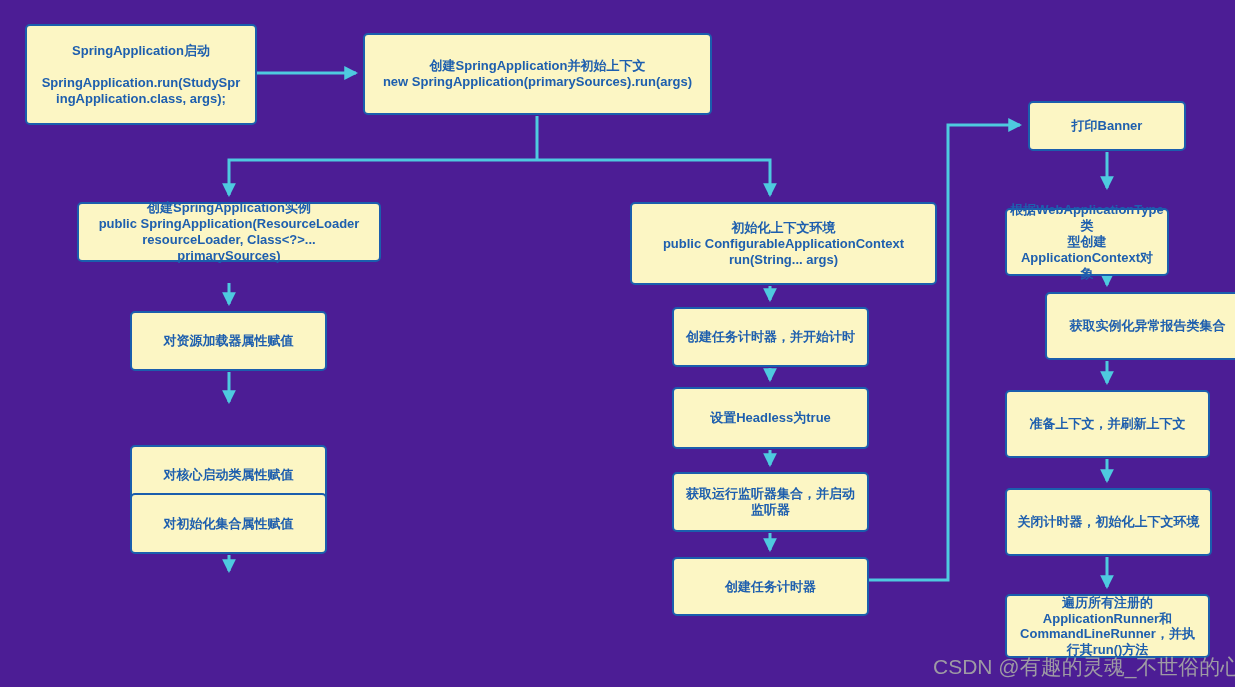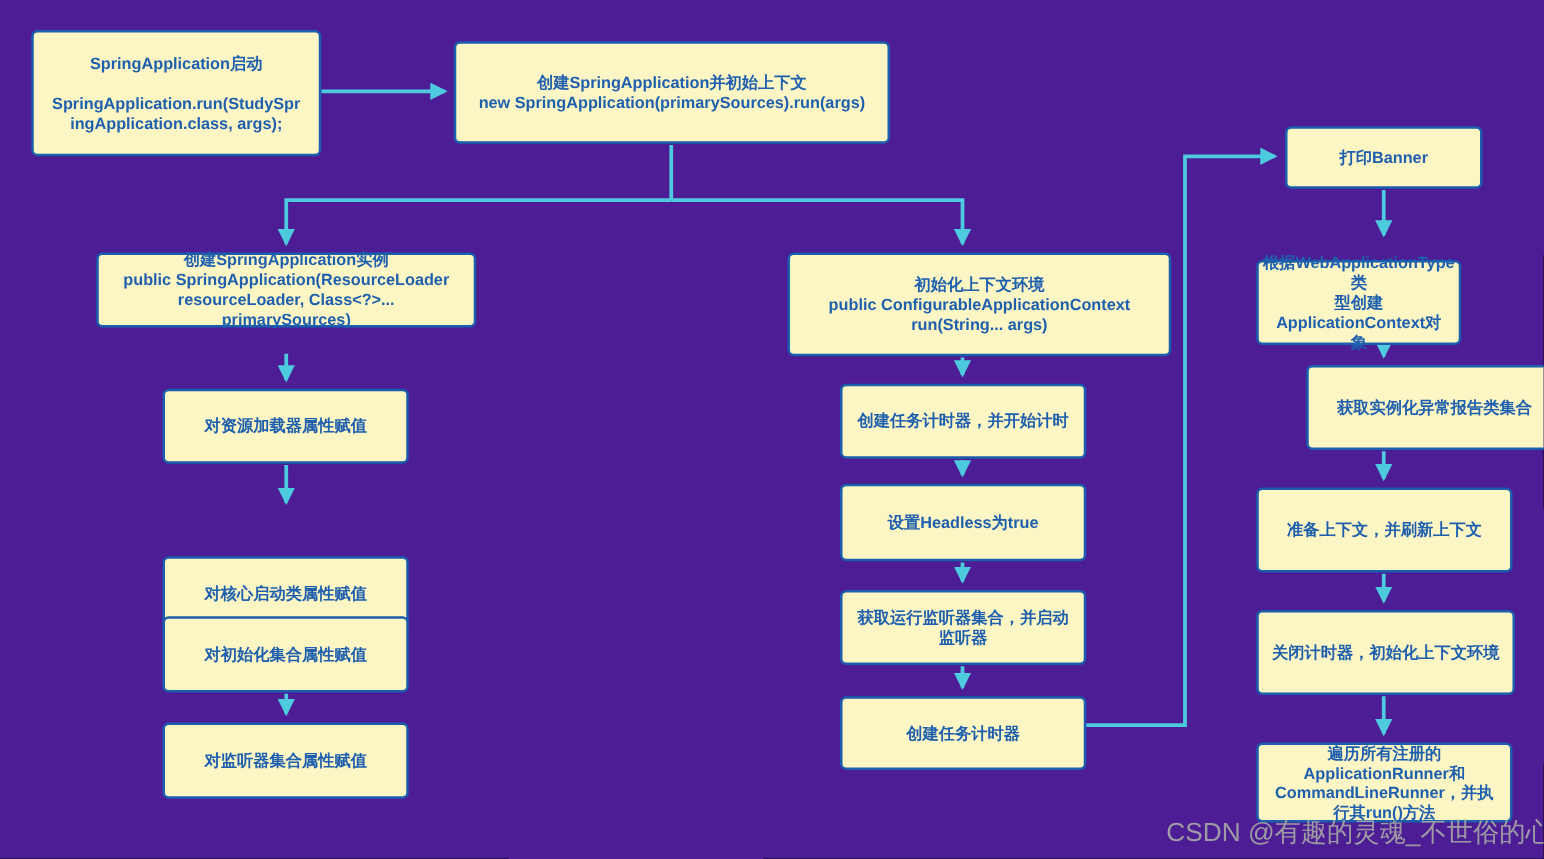--- a/index.html
+++ b/index.html
@@ -91,21 +91,20 @@
   <div class="node" style="left:363px; top:33px;  width:349px; height:82px;">创建SpringApplication并初始上下文
 new SpringApplication(primarySources).run(args)</div>
 
   <div class="node" style="left:77px;  top:202px; width:304px; height:60px;">创建SpringApplication实例
 public SpringApplication(ResourceLoader
 resourceLoader, Class&lt;?&gt;...
 primarySources)</div>
   <div class="node" style="left:130px; top:311px; width:197px; height:60px;font-family:Liberation Serif, serif;">对资源加载器属性赋值</div>
   <div class="node" style="left:130px; top:409px; width:197px; height:60px;margin-top:36px;">对核心启动类属性赋值</div>
   <div class="node" style="left:130px; top:493px; width:197px; height:61px;">对初始化集合属性赋值</div>
-  <div class="node" style="left:130px; top:578px; width:197px; height:61px;">对监听器集合属性赋值</div>
 
   <div class="node" style="left:630px; top:202px; width:307px; height:83px;">初始化上下文环境
 public ConfigurableApplicationContext
 run(String... args)</div>
   <div class="node" style="left:672px; top:307px; width:197px; height:60px;">创建任务计时器，并开始计时</div>
   <div class="node" style="left:672px; top:387px; width:197px; height:62px;">设置Headless为true</div>
   <div class="node" style="left:672px; top:472px; width:197px; height:60px;">获取运行监听器集合，并启动
 监听器</div>
   <div class="node" style="left:672px; top:557px; width:197px; height:59px;">创建任务计时器</div>
 

